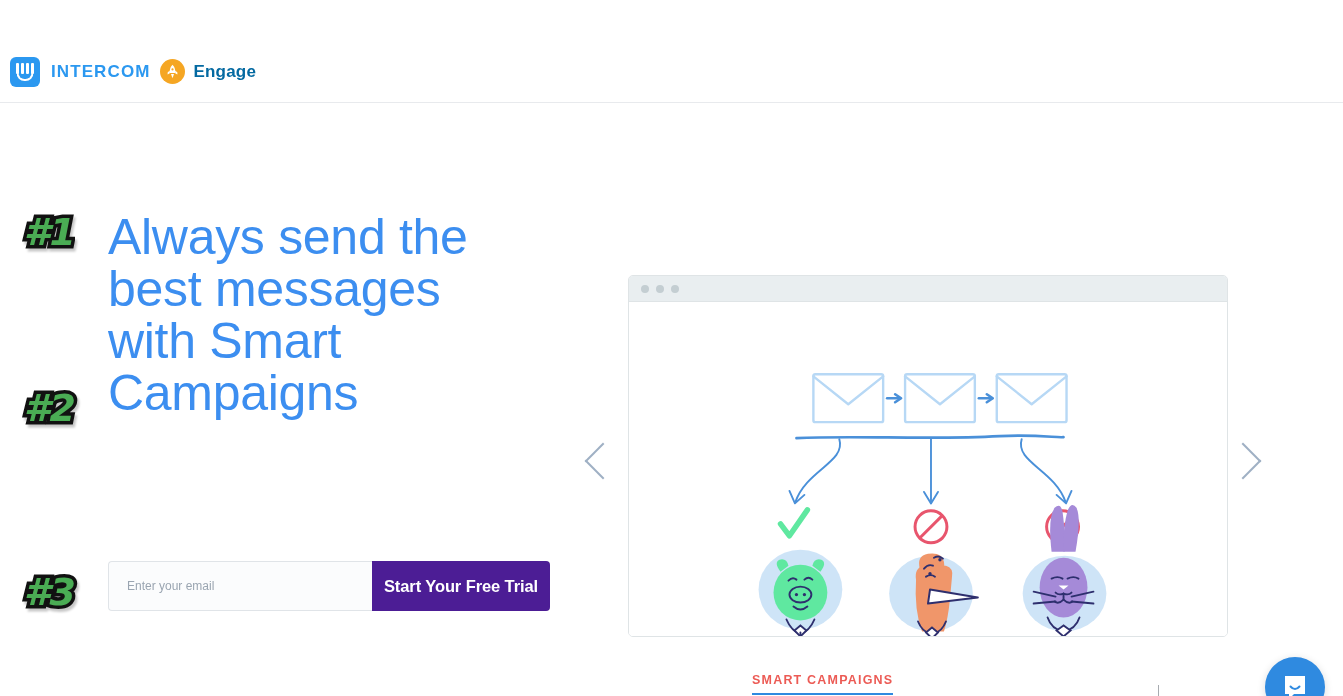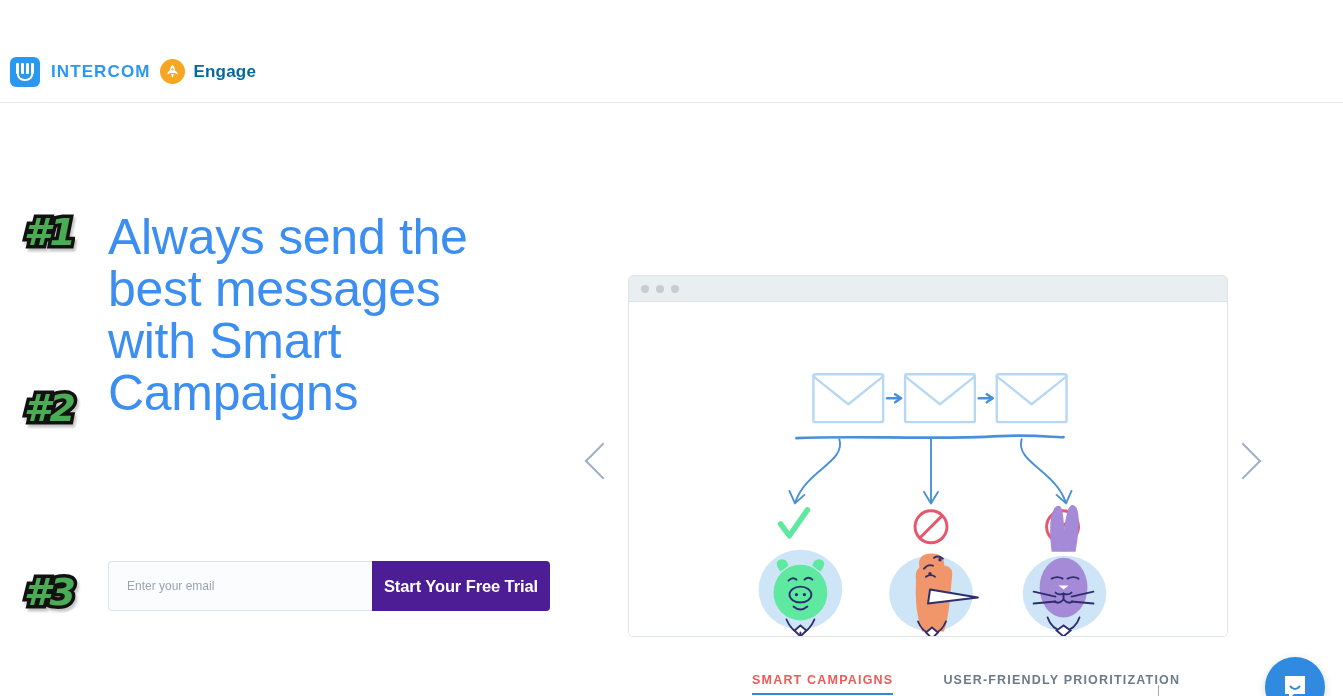--- a/index.html
+++ b/index.html
@@ -421,21 +421,20 @@
               <path d="M436 324 l-7 5 l7 6 l7 -6 Z" fill="#ffffff"></path>
             </g>
             <path d="M436 288 l-5 -4 l10 0 Z" fill="#ffffff"></path>
           </g>
         </svg>
       </div>
     </div>
 
     <div class="tabs">
       <div class="tab active">SMART CAMPAIGNS</div>
-      <div class="tab">USER-FRIENDLY PRIORITIZATION</div>
     </div>
 
     <div class="tick-artifact" style="left:588px; top:410px;"></div>
   </div>
 
   <div class="chat-launcher">
     <svg width="28" height="28" viewBox="0 0 28 28" aria-hidden="true">
       <path d="M4 3 H24 V21 H13 L8 26 V21 H4 Z" fill="#ffffff"></path>
       <path d="M9.5 13.5 q4.5 5 9 0" fill="none" stroke="#2f8ae0" stroke-width="2" stroke-linecap="round"></path>
     </svg>

